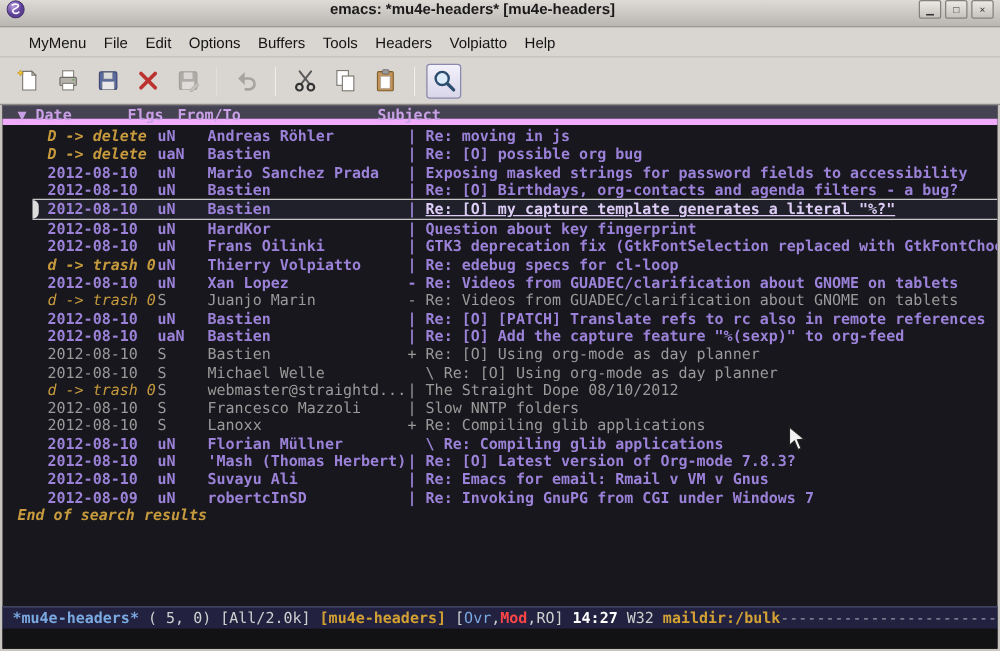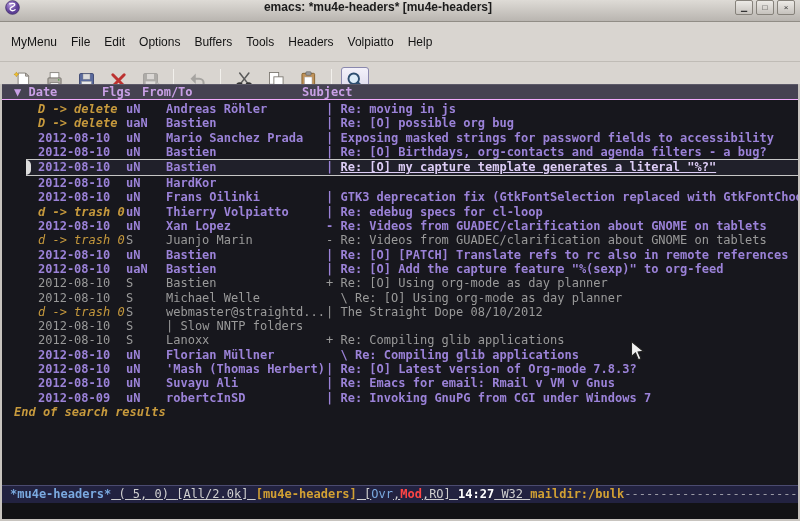--- a/index.html
+++ b/index.html
@@ -20,21 +20,21 @@
   .title { flex:1; text-align:center; font-size:12px; font-weight:bold; color:#1b1b1b;
            white-space:nowrap; overflow:hidden; }
   .win-btn {
     width:18px; height:15px; margin-left:3px; flex:0 0 auto;
     background:linear-gradient(#eceae6,#c6c2bd);
     border:1px solid #86827b; border-radius:2px;
     font-size:8px; line-height:13px; text-align:center; color:#333;
   }
 
   .menubar {
-    height:40px; display:flex; align-items:center; padding:0 4px;
+    height:24px; display:flex; align-items:center; padding:0 16px;
     background:#d9d5d0; border-bottom:1px solid #c0bcb6;
     font-size:12px; color:#141414;
   }
   .menu-item { padding:3px 7px; white-space:nowrap; }
 
   .toolbar {
     height:38px; display:flex; align-items:center; padding:0 6px;
     background:#d9d5d0; border-bottom:1px solid #8f8b84;
   }
   .tb-btn { width:28px; height:28px; display:flex; align-items:center; justify-content:center;
@@ -50,21 +50,21 @@
     border:2px solid #c8c4bf; border-top:none;
     background:var(--buffer-bg,#17171d);
     display:flex; flex-direction:column;
   }
 
   .header-line {
     height:16px; flex:0 0 auto;
     background:var(--header-bg,#454251); color:var(--header-fg,#c9a0e6);
     font:bold 12px/15px "DejaVu Sans Mono", monospace;
     display:grid; grid-template-columns:88px 40px 160px 1fr; padding-left:12px;
-    border-top:1px solid #5c5968; border-bottom:1px solid #f0abfc;
+    border-top:1px solid #5c5968; border-bottom:5px solid #f0abfc;
     white-space:pre;
   }
 
   .rows { flex:1 1 auto; overflow:hidden; padding-top:2px;
           font:12px/14.3px "DejaVu Sans Mono", monospace; }
   .row {
     display:grid; grid-template-columns:88px 40px 160px 1fr;
     padding-left:12px; height:14.3px; white-space:pre; position:relative;margin-left:24px;
   }
   .row > span { overflow:hidden; }
@@ -89,21 +89,21 @@
   }
 
   .modeline {
     height:18px; flex:0 0 auto; padding-left:8px;
     background:var(--modeline-bg,#222240);
     border-top:1px solid #4b4b70;
     font:12px/16px "DejaVu Sans Mono", monospace;
     white-space:pre; overflow:hidden;
   }
   .seg-bold { font-weight:bold; }
-  .seg-light  { color:var(--ml-light,#cfcfcf);text-decoration:underline; }
+  .seg-light  { color:var(--ml-light,#cfcfcf); }
   .seg-blue   { color:var(--ml-blue,#7aa9e0);margin-top:10px; }
   .seg-cyan   { color:var(--ml-cyan,#7aa9e0); }
   .seg-orange { color:var(--ml-orange,#d2a033); }
   .seg-red    { color:var(--ml-red,#ff4545);text-align:center; }
   .seg-white  { color:var(--ml-white,#ffffff); }
   .seg-dash   { color:var(--ml-dash,#9a9aa5); }
 
   .echo { height:16px; flex:0 0 auto; background:var(--echo-bg,#121215); }
 
   .mouse-cursor { position:absolute; left:630px; top:340px; z-index:50; pointer-events:none; }
@@ -222,31 +222,31 @@
     <span>Subject</span>
   </div>
 
   <div class="rows">
 
   <div class="row unread mark"><span class="c-date">D -&gt; delete</span><span class="c-flags">uN</span><span class="c-from">Andreas Röhler</span><span class="c-subj"><span class="thr">|</span> <span class="sub">Re: moving in js</span></span></div>
       <div class="row unread mark"><span class="c-date">D -&gt; delete</span><span class="c-flags">uaN</span><span class="c-from">Bastien</span><span class="c-subj"><span class="thr">|</span> <span class="sub">Re: [O] possible org bug</span></span></div>
       <div class="row unread"><span class="c-date">2012-08-10</span><span class="c-flags">uN</span><span class="c-from">Mario Sanchez Prada</span><span class="c-subj"><span class="thr">|</span> <span class="sub">Exposing masked strings for password fields to accessibility</span></span></div>
       <div class="row unread"><span class="c-date">2012-08-10</span><span class="c-flags">uN</span><span class="c-from">Bastien</span><span class="c-subj"><span class="thr">|</span> <span class="sub">Re: [O] Birthdays, org-contacts and agenda filters - a bug?</span></span></div>
       <div class="row unread current"><span class="c-date">2012-08-10</span><span class="c-flags">uN</span><span class="c-from">Bastien</span><span class="c-subj"><span class="thr">|</span> <span class="sub">Re: [O] my capture template generates a literal "%?"</span></span></div>
-      <div class="row unread"><span class="c-date">2012-08-10</span><span class="c-flags">uN</span><span class="c-from">HardKor</span></div>
+      <div class="row unread"><span class="c-date">2012-08-10</span><span class="c-flags">uN</span><span class="c-from">HardKor</span><span class="c-subj"><span class="thr">|</span> <span class="sub">Question about key fingerprint</span></span></div>
       <div class="row unread"><span class="c-date">2012-08-10</span><span class="c-flags">uN</span><span class="c-from">Frans Oilinki</span><span class="c-subj"><span class="thr">|</span> <span class="sub">GTK3 deprecation fix (GtkFontSelection replaced with GtkFontChooser)</span></span></div>
       <div class="row unread mark"><span class="c-date">d -&gt; trash 0</span><span class="c-flags">uN</span><span class="c-from">Thierry Volpiatto</span><span class="c-subj"><span class="thr">|</span> <span class="sub">Re: edebug specs for cl-loop</span></span></div>
       <div class="row unread"><span class="c-date">2012-08-10</span><span class="c-flags">uN</span><span class="c-from">Xan Lopez</span><span class="c-subj"><span class="thr">-</span> <span class="sub">Re: Videos from GUADEC/clarification about GNOME on tablets</span></span></div>
       <div class="row read mark"><span class="c-date">d -&gt; trash 0</span><span class="c-flags">S</span><span class="c-from">Juanjo Marin</span><span class="c-subj"><span class="thr">-</span> <span class="sub">Re: Videos from GUADEC/clarification about GNOME on tablets</span></span></div>
       <div class="row unread"><span class="c-date">2012-08-10</span><span class="c-flags">uN</span><span class="c-from">Bastien</span><span class="c-subj"><span class="thr">|</span> <span class="sub">Re: [O] [PATCH] Translate refs to rc also in remote references</span></span></div>
       <div class="row unread"><span class="c-date">2012-08-10</span><span class="c-flags">uaN</span><span class="c-from">Bastien</span><span class="c-subj"><span class="thr">|</span> <span class="sub">Re: [O] Add the capture feature "%(sexp)" to org-feed</span></span></div>
       <div class="row read"><span class="c-date">2012-08-10</span><span class="c-flags">S</span><span class="c-from">Bastien</span><span class="c-subj"><span class="thr">+</span> <span class="sub">Re: [O] Using org-mode as day planner</span></span></div>
       <div class="row read"><span class="c-date">2012-08-10</span><span class="c-flags">S</span><span class="c-from">Michael Welle</span><span class="c-subj"><span class="thr">  \</span> <span class="sub">Re: [O] Using org-mode as day planner</span></span></div>
       <div class="row read mark"><span class="c-date">d -&gt; trash 0</span><span class="c-flags">S</span><span class="c-from">webmaster@straightd...</span><span class="c-subj"><span class="thr">|</span> <span class="sub">The Straight Dope 08/10/2012</span></span></div>
-      <div class="row read"><span class="c-date">2012-08-10</span><span class="c-flags">S</span><span class="c-subj"><span class="thr">|</span> <span class="sub">Slow NNTP folders</span></span></div>
+      <div class="row read"><span class="c-date">2012-08-10</span><span class="c-flags">S</span><span class="c-from">Francesco Mazzoli</span><span class="c-subj"><span class="thr">|</span> <span class="sub">Slow NNTP folders</span></span></div>
       <div class="row read"><span class="c-date">2012-08-10</span><span class="c-flags">S</span><span class="c-from">Lanoxx</span><span class="c-subj"><span class="thr">+</span> <span class="sub">Re: Compiling glib applications</span></span></div>
       <div class="row unread"><span class="c-date">2012-08-10</span><span class="c-flags">uN</span><span class="c-from">Florian Müllner</span><span class="c-subj"><span class="thr">  \</span> <span class="sub">Re: Compiling glib applications</span></span></div>
       <div class="row unread"><span class="c-date">2012-08-10</span><span class="c-flags">uN</span><span class="c-from">'Mash (Thomas Herbert)</span><span class="c-subj"><span class="thr">|</span> <span class="sub">Re: [O] Latest version of Org-mode 7.8.3?</span></span></div>
       <div class="row unread"><span class="c-date">2012-08-10</span><span class="c-flags">uN</span><span class="c-from">Suvayu Ali</span><span class="c-subj"><span class="thr">|</span> <span class="sub">Re: Emacs for email: Rmail v VM v Gnus</span></span></div>
       <div class="row unread"><span class="c-date">2012-08-09</span><span class="c-flags">uN</span><span class="c-from">robertcInSD</span><span class="c-subj"><span class="thr">|</span> <span class="sub">Re: Invoking GnuPG from CGI under Windows 7</span></span></div>
       <div class="end-marker">End of search results</div>
     </div>
 
   <div class="modeline"><span class="seg-blue seg-bold">*mu4e-headers*</span><span class="seg-light"> ( 5, 0) </span><span class="seg-light">[All/2.0k] </span><span class="seg-orange seg-bold">[mu4e-headers]</span><span class="seg-light"> [</span><span class="seg-cyan">Ovr</span><span class="seg-light">,</span><span class="seg-red seg-bold">Mod</span><span class="seg-light">,</span><span class="seg-light">RO</span><span class="seg-light">] </span><span class="seg-white seg-bold">14:27</span><span class="seg-light"> W32 </span><span class="seg-orange seg-bold">maildir:/bulk</span><span class="seg-dash">--------------------------------------------------------------------</span></div>
   <div class="echo"></div>

